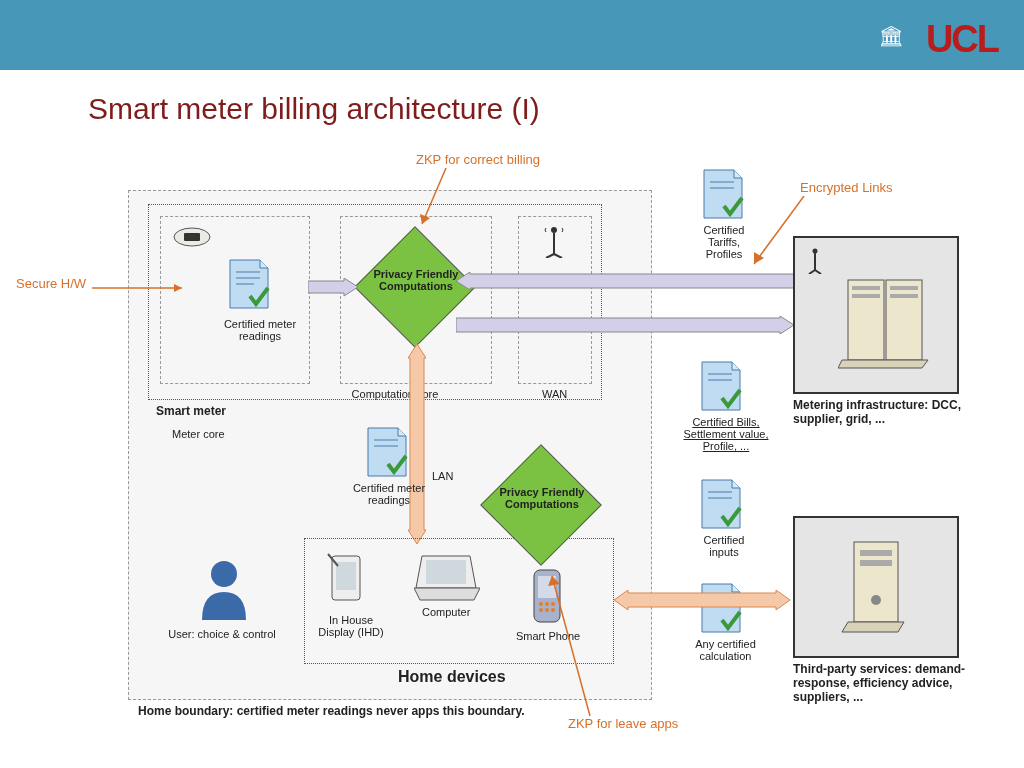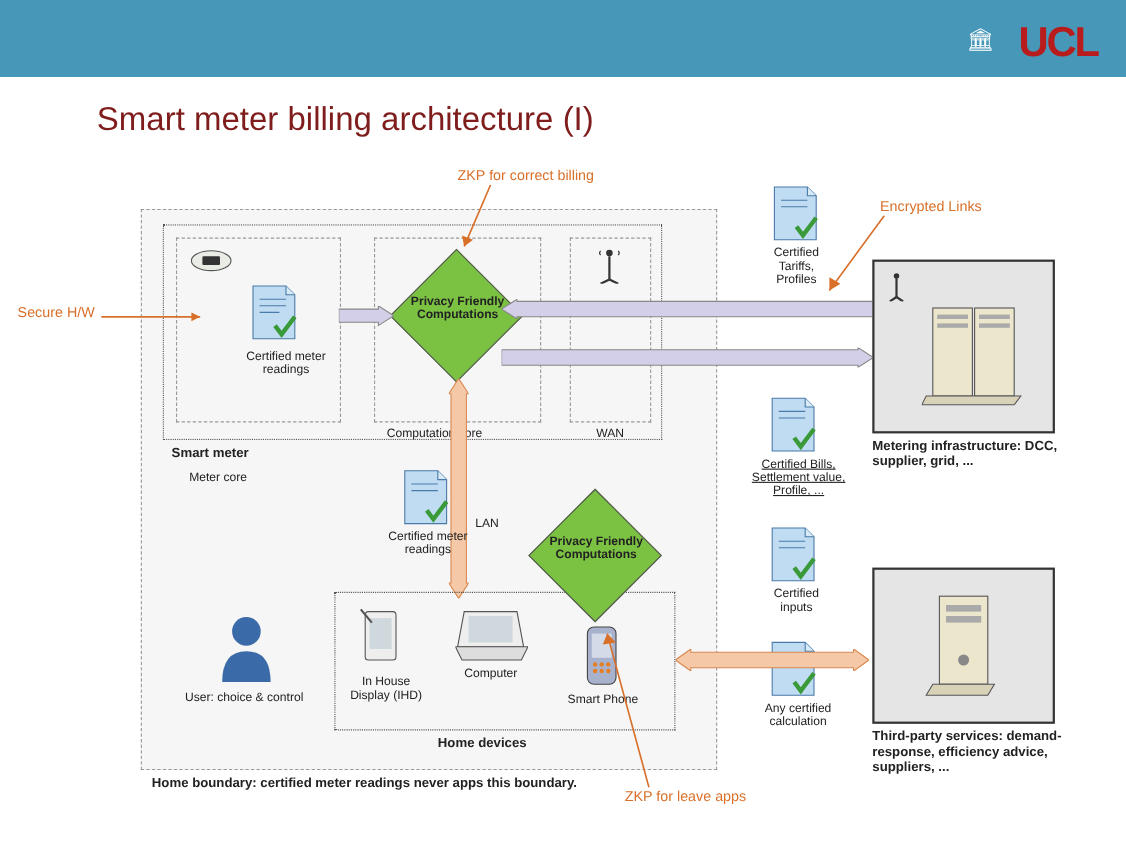--- a/index.html
+++ b/index.html
@@ -139,21 +139,21 @@
 <svg class="doc" style="left:366px; top:426px;" viewBox="0 0 42 52">
   <path d="M2 2 L32 2 L40 10 L40 50 L2 50 Z" fill="#bfdcf2" stroke="#4a7aa8"></path>
     <path d="M32 2 L32 10 L40 10" fill="#d8eaf6" stroke="#4a7aa8"></path>
   <line x1="8" y1="14" x2="32" y2="14" stroke="#4a7aa8"></line>
     <line x1="8" y1="20" x2="32" y2="20" stroke="#4a7aa8"></line>
   <path d="M22 38 L28 46 L40 30" stroke="#3a9a3a" stroke-width="4" fill="none"></path>
 </svg>
 <div class="label" style="left:344px; top:482px; width:90px; text-align:center;">Certified meter readings</div>
 
 <div class="dot-box" style="left:304px; top:538px; width:310px; height:126px;"></div>
-<div class="label label-b" style="left:398px; top:668px; font-size:12px;">Home devices</div>
+<div class="label label-b" style="left:398px; top:668px; font-size:16px;">Home devices</div>
 
 <svg style="position:absolute; left:326px; top:552px;" width="40" height="56">
   <rect x="6" y="4" width="28" height="44" rx="3" fill="#eee" stroke="#555"></rect>
   <rect x="10" y="10" width="20" height="28" fill="#cfd8dc"></rect>
   <line x1="2" y1="2" x2="12" y2="14" stroke="#555" stroke-width="2"></line>
 </svg>
 <div class="label" style="left:314px; top:614px; width:74px; text-align:center;">In House Display (IHD)</div>
 
 <svg style="position:absolute; left:414px; top:554px;" width="66" height="48">
   <path d="M8 2 L56 2 L62 34 L2 34 Z" fill="#eee" stroke="#555"></path>

